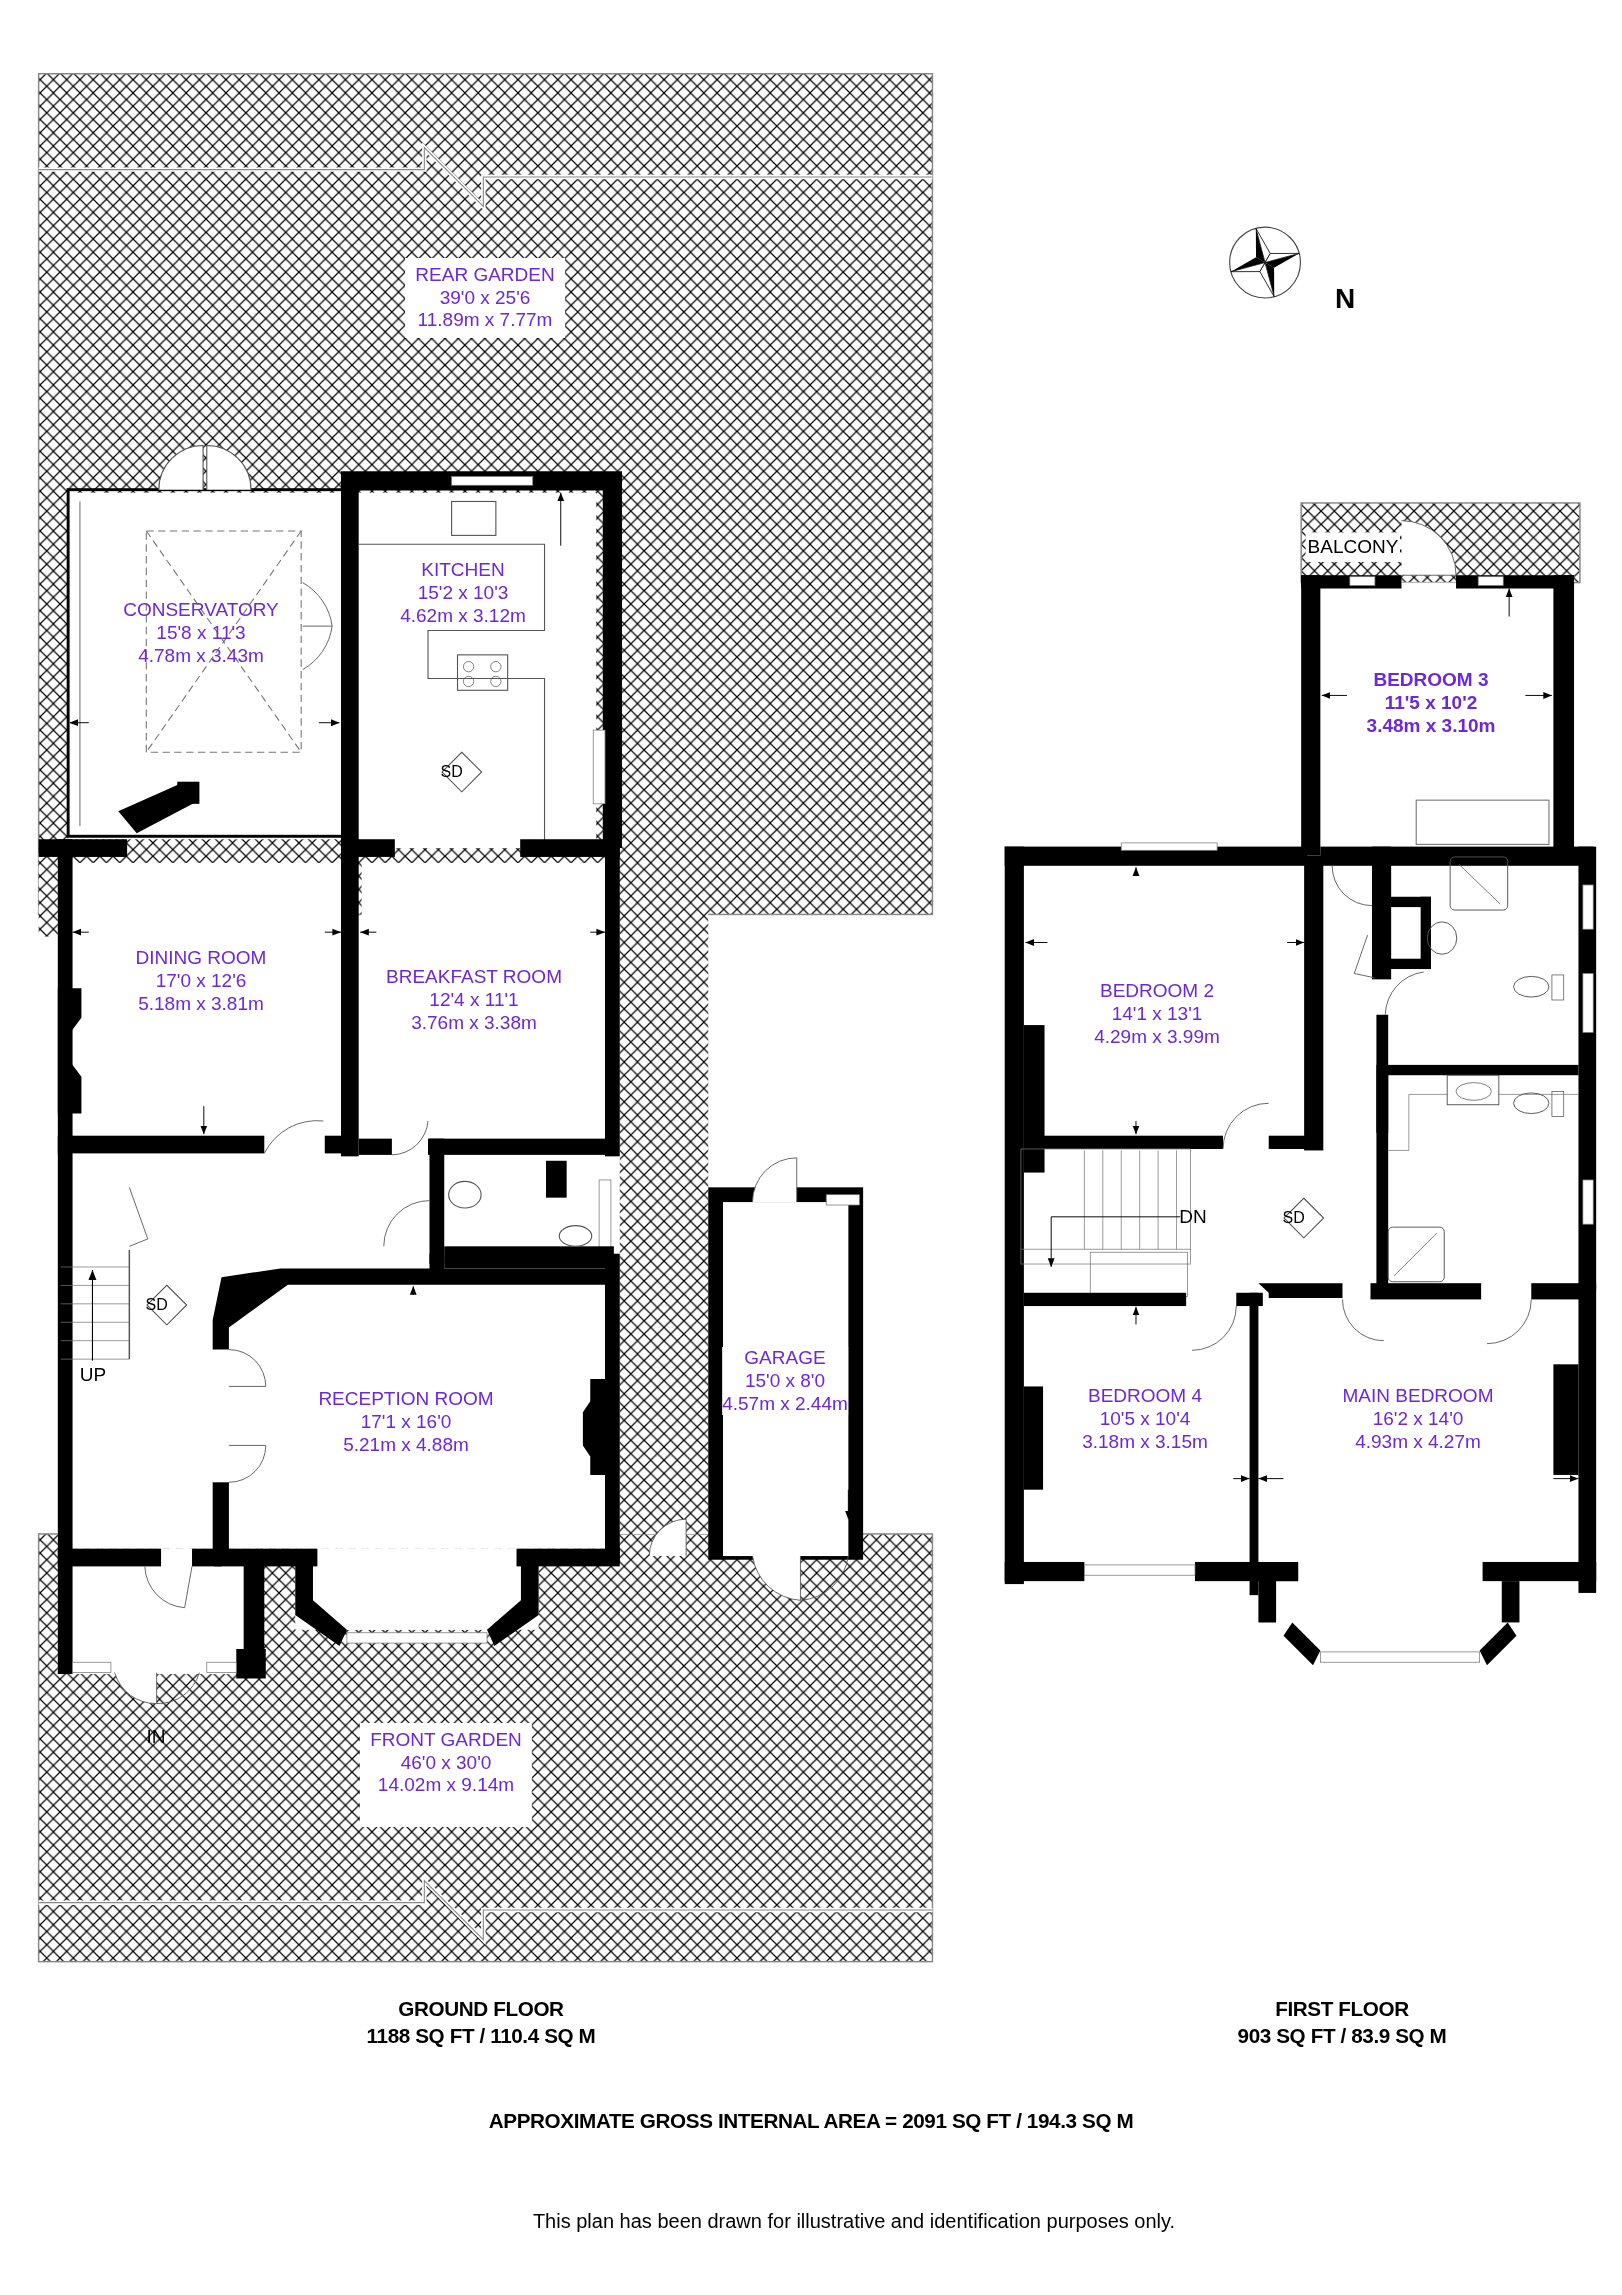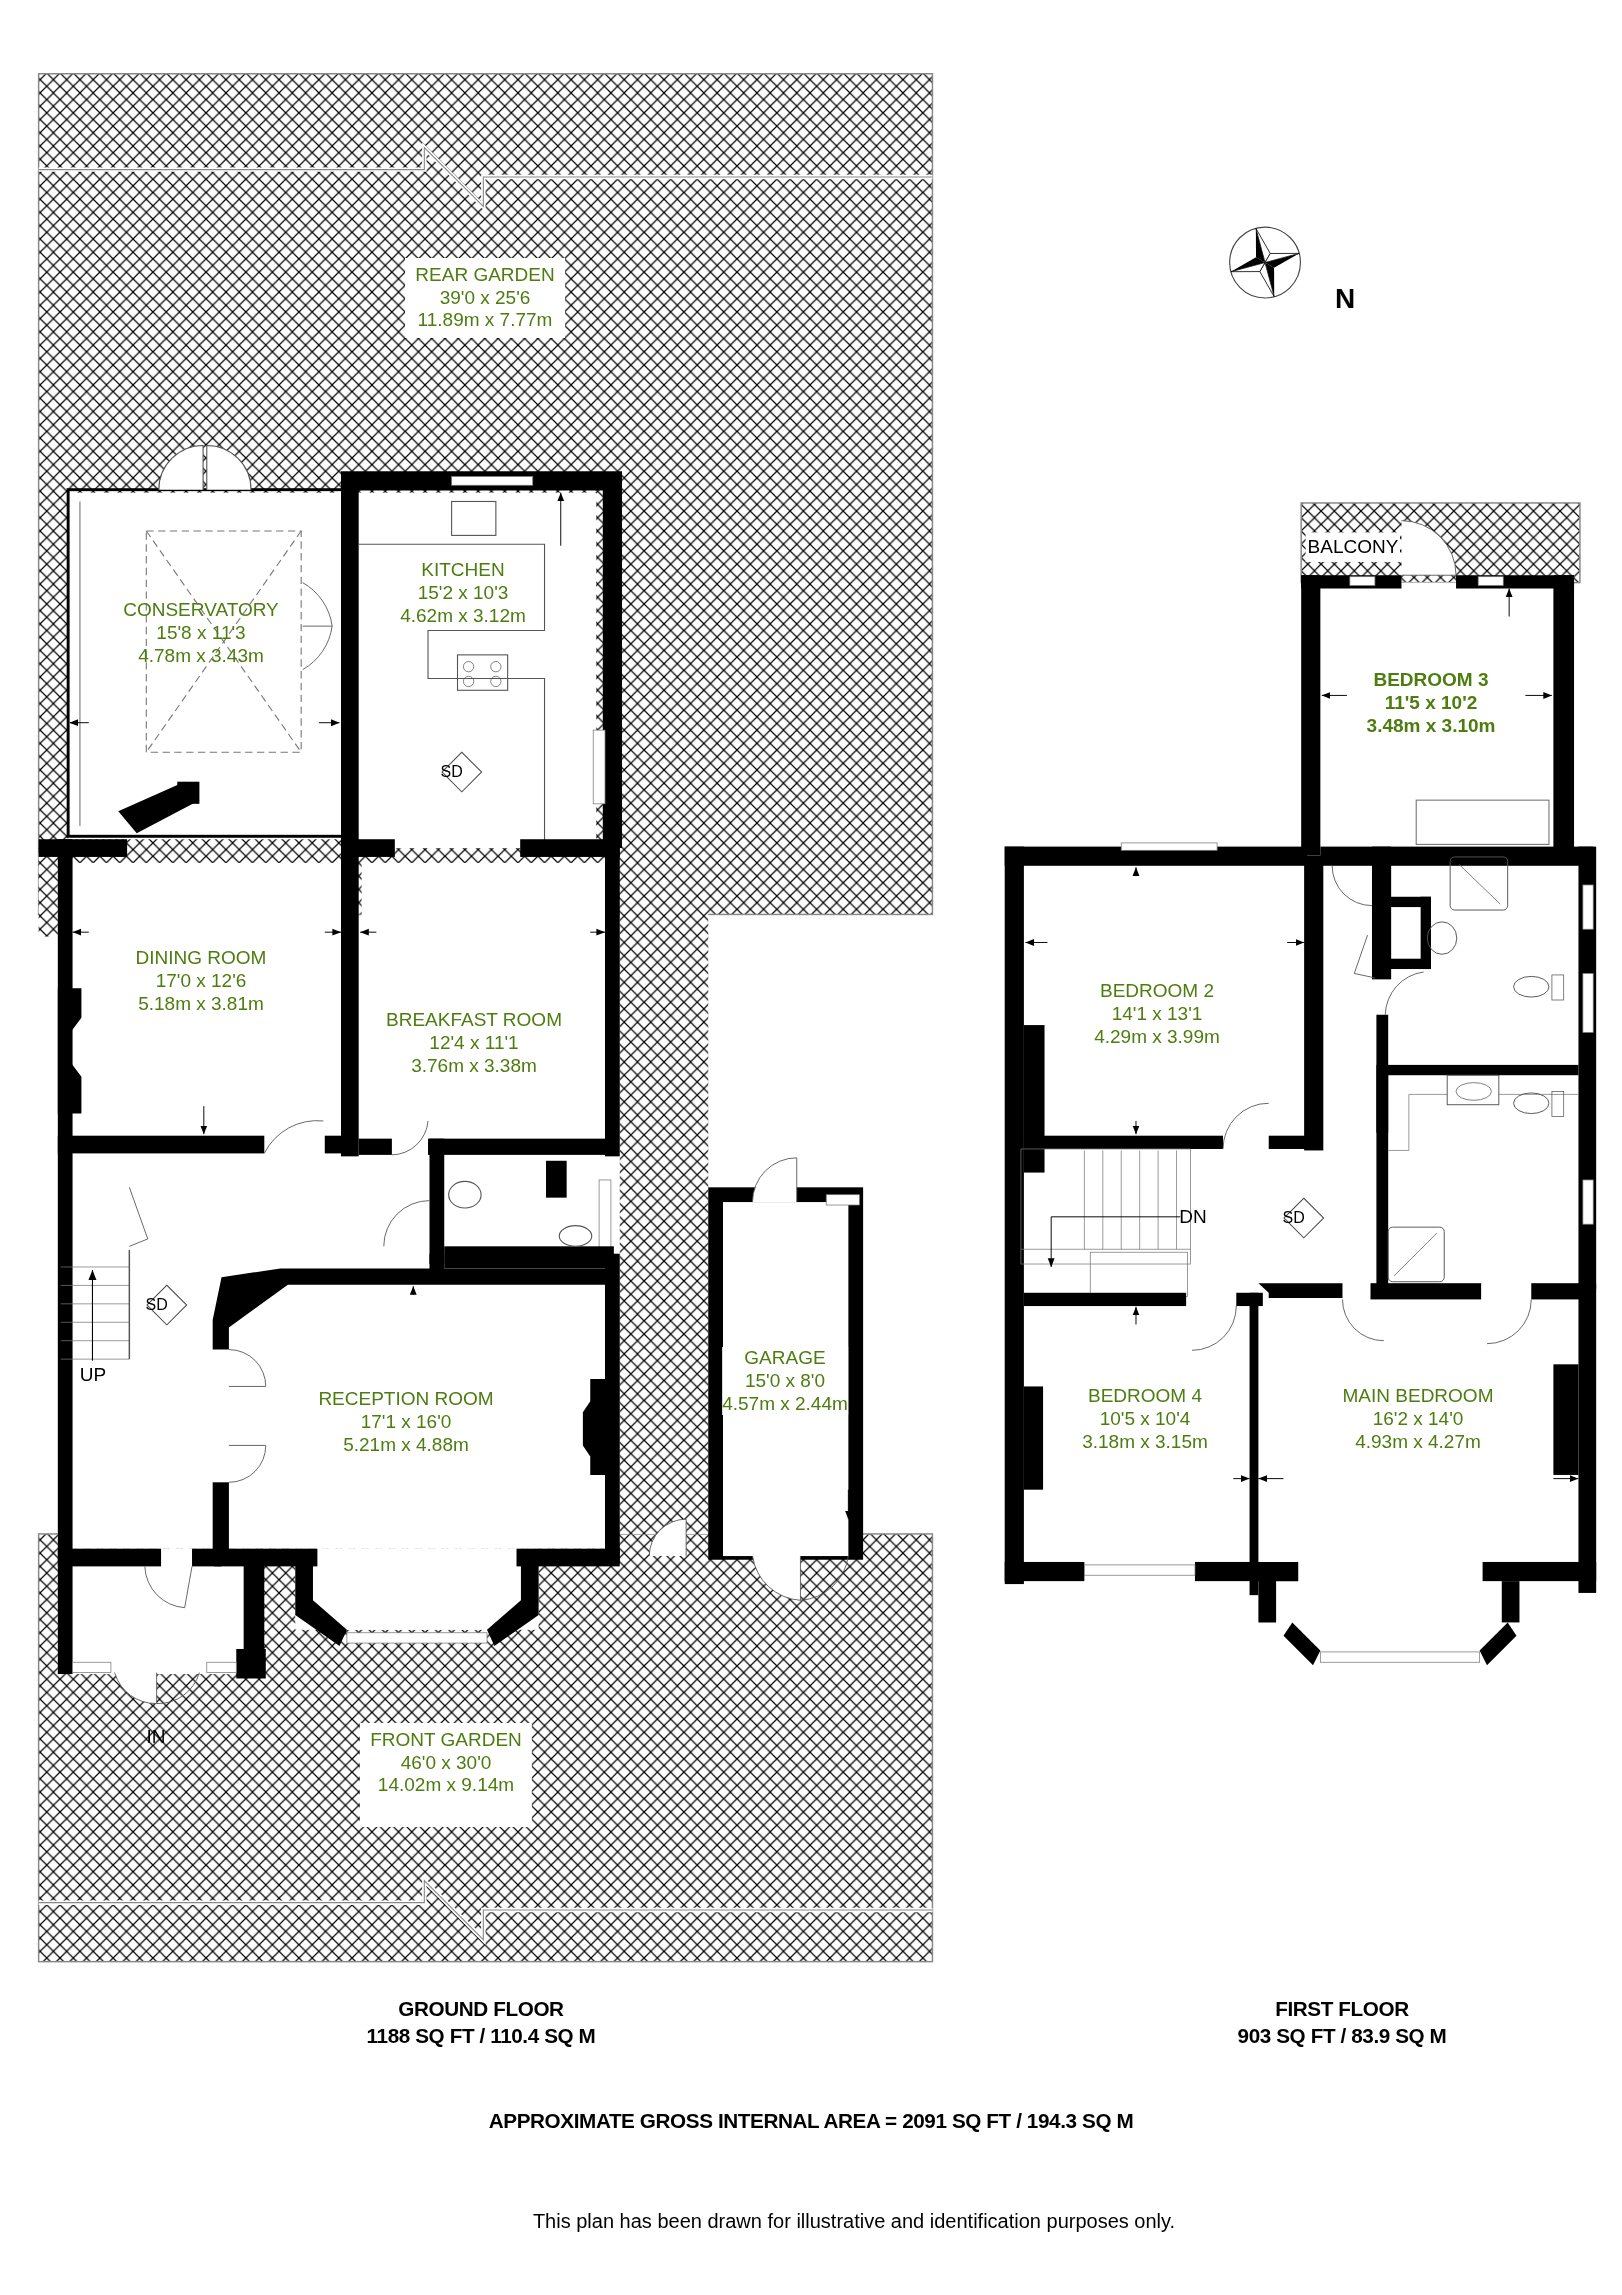--- a/index.html
+++ b/index.html
@@ -1,20 +1,20 @@
 <!DOCTYPE html>
 <html style="font-size:11.8px"><head>
 <meta charset="utf-8">
 <style>
   html, body { margin: 0; padding: 0; background: #ffffff; }
   body { width: 1623px; height: 2295px; position: relative; overflow: hidden;
          font-family: "Liberation Sans", "DejaVu Sans", sans-serif; color: #000; }
   #plan-svg { position: absolute; left: 0; top: 0; width: 1623px; height: 2295px; }
   .room-label { position: absolute; text-align: center; line-height: 1.2;
-                font-size: 19px; color: #4d7c0f; background: #fff; white-space: nowrap;
+                font-size: 19px; color: #6d28d9; background: #fff; white-space: nowrap;
                 transform: translateX(-50%); }
   .room-label.garden { padding: 5.9px 10.3px; }
   .room-label .name, .room-label .imp, .room-label .met { display: block; }
   .small-label { position: absolute; font-size: 19px; transform: translate(-50%, -50%); white-space: nowrap; }
   .sd-badge { position: absolute; width: 41px; height: 41px; transform: translate(-50%, -50%); }
   .sd-badge .diamond { position: absolute; left: 7.4px; top: 7.4px; width: 26.6px; height: 26.6px;
                        border: 1.1px solid #444; transform: rotate(45deg); background: #fff; }
   .sd-badge .txt { position: absolute; left: 0; top: 0; width: 41px; height: 41px;
                    line-height: 41px; font-size: 16px; }
   .floor-caption { position: absolute; text-align: center; font-weight: bold;
@@ -328,21 +328,21 @@
 <div class="room-label" style="left:463px; top:559px; background:transparent;">
   <span class="name">KITCHEN</span>
   <span class="imp">15'2 x 10'3</span>
   <span class="met">4.62m x 3.12m</span>
 </div>
 <div class="room-label" style="left:201px; top:947px;">
   <span class="name">DINING ROOM</span>
   <span class="imp">17'0 x 12'6</span>
   <span class="met">5.18m x 3.81m</span>
 </div>
-<div class="room-label" style="left:474px; top:966px;margin-top:43px;">
+<div class="room-label" style="left:474px; top:966px;">
   <span class="name">BREAKFAST ROOM</span>
   <span class="imp">12'4 x 11'1</span>
   <span class="met">3.76m x 3.38m</span>
 </div>
 <div class="room-label" style="left:406px; top:1388px;">
   <span class="name">RECEPTION ROOM</span>
   <span class="imp">17'1 x 16'0</span>
   <span class="met">5.21m x 4.88m</span>
 </div>
 <div class="room-label" style="left:785px; top:1347px;">

